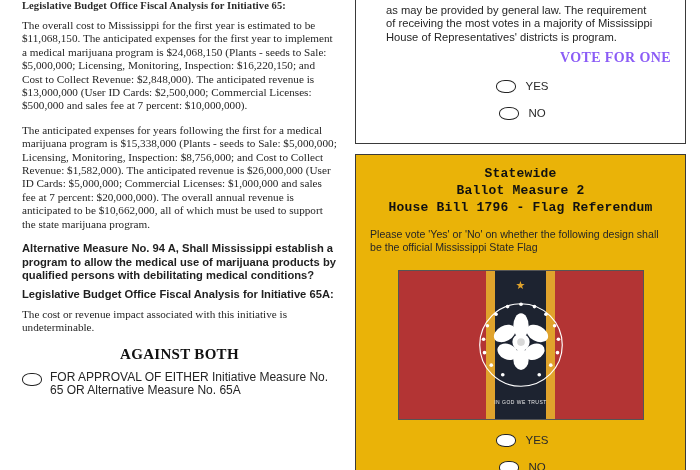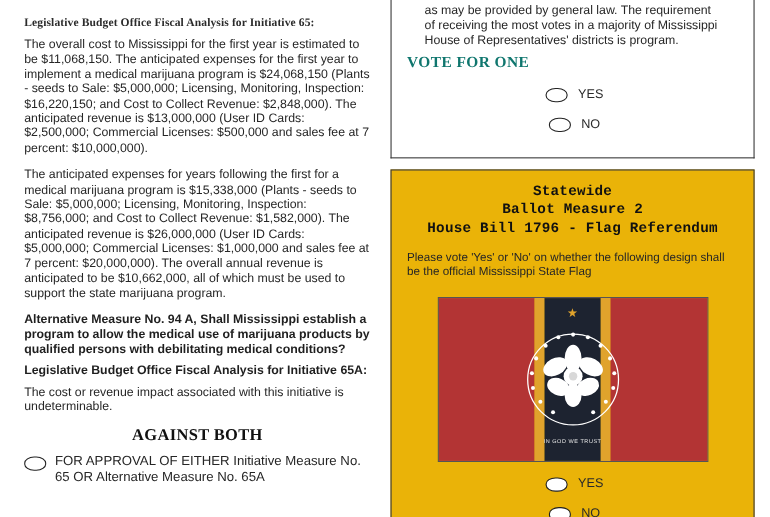--- a/index.html
+++ b/index.html
@@ -17,21 +17,21 @@
   }
   .page {
     position: absolute;
     inset: 0;
     display: flex;
     gap: 0;
   }
   
   .col-left {
     width: 345px;
-    padding: 16px 8px 0 22px;
+    padding: 0 8px 0 22px;
     box-sizing: border-box;
     position: relative;
   }
   .col-right {
     width: 355px;
     box-sizing: border-box;
     position: relative;
     padding: 0 10px 0 4px;
   }
   .hdr-clip {
@@ -39,21 +39,21 @@
     font-weight: bold;
     font-size: 10.5px;
     color: #2b2b2b;
     line-height: 12px;
     margin: 0 0 7px 0;
     letter-spacing: 0.1px;
     white-space: nowrap;
     overflow: hidden;
   }
   p.body {
-    font-family: Liberation Sans, sans-serif;
+    font-family: Liberation Serif, serif;
     font-size: 11.2px;
     line-height: 13.4px;
     margin: 0 0 11px 0;
     text-align: left;
     color: #262626;
   }
   p.body.tight { margin-bottom: 10px; }
   .sec-head {
     font-family: "Liberation Sans", sans-serif;
     font-weight: bold;
@@ -187,24 +187,24 @@
     color: #e9e9e9;
     font-family: "Liberation Sans", sans-serif;
     font-size: 5px;
     letter-spacing: 0.5px;
     white-space: nowrap;
   }
   .vote-one {
     font-family: "Liberation Serif", serif;
     font-weight: bold;
     font-size: 14px;
-    text-align: left;
+    text-align: right;
     letter-spacing: 0.4px;
     margin: 6px 0 10px 0;
-    color: #0f766e;
+    color: #8b5cf6;
   }
   .yn-row {
     display: flex;
     align-items: center;
     gap: 9px;
     margin: 12px 0 7px 4px;
     justify-content: center;
   }
   .yn-label {
     font-family: "Liberation Sans", sans-serif;

